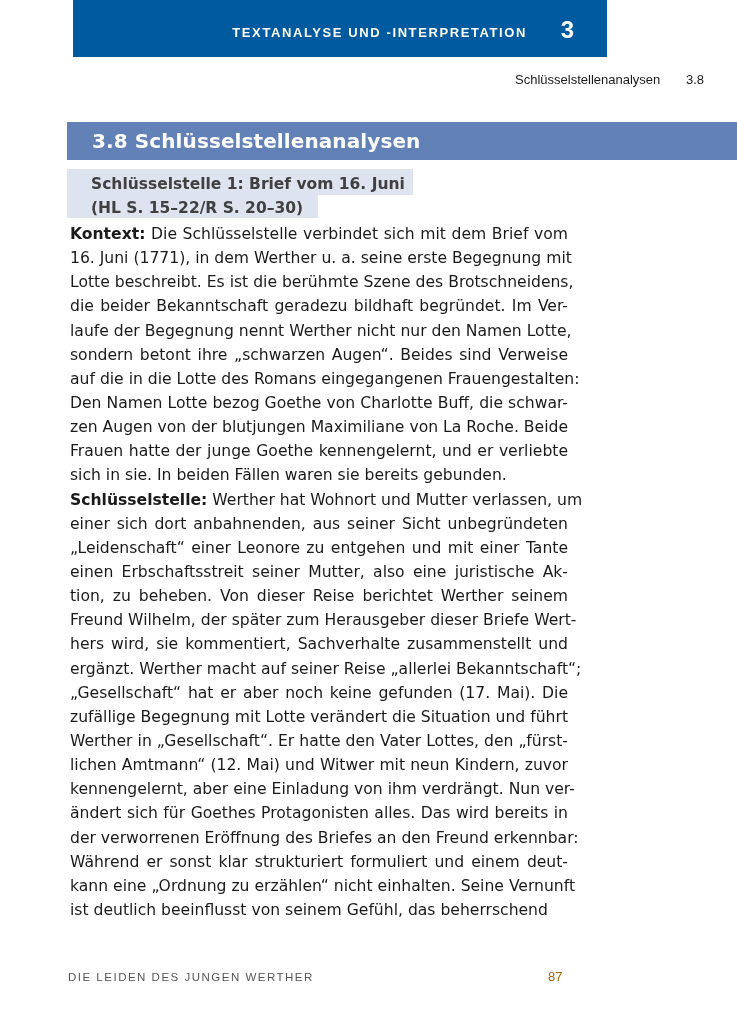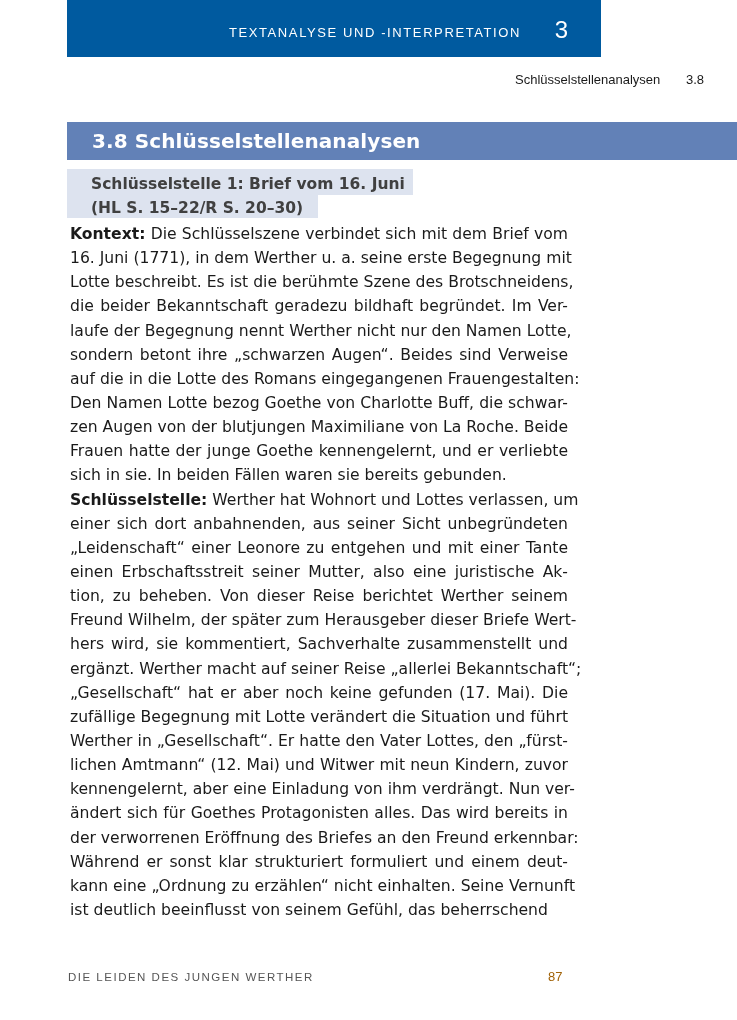--- a/index.html
+++ b/index.html
@@ -1,18 +1,18 @@
 <!DOCTYPE html>
 <html><head>
 <meta charset="utf-8">
 <style>
   html, body { margin: 0; padding: 0; background: #ffffff; }
   body { width: 737px; height: 1020px; position: relative; overflow: hidden;
          font-family: "DejaVu Sans", "Liberation Sans", sans-serif; color: #1a1a1a; }
-  .top-band { position: absolute; left: 67px; top: 0; width: 534px; height: 57px; background: #005a9f; }
+  .top-band { position: absolute; left: 73px; top: 0; width: 534px; height: 57px; background: #005a9f; font-weight: bold; }
   .top-band .chapter-title { position: absolute; right: 80px; top: 25px; color: #ffffff;
          font-family: "Liberation Sans", sans-serif; font-size: 13px; letter-spacing: 1.6px; }
   .top-band .chapter-num { position: absolute; right: 33px; top: 16px; color: #ffffff;
          font-family: "Liberation Sans", sans-serif; font-size: 24px; }
   .running-head { position: absolute; top: 72px; right: 33px; font-family: "Liberation Sans", sans-serif;
          font-size: 13px; color: #1a1a1a; }
   .running-head .rh-title { margin-right: 22px; }
   .section-bar { position: absolute; left: 67px; top: 122px; width: 670px; height: 38px; background: #6281b7; }
   .section-bar span { position: absolute; left: 25px; top: 7px; color: #ffffff; font-size: 20px; font-weight: bold;
          font-family: "DejaVu Sans", sans-serif; letter-spacing: 0.1px; }
@@ -48,32 +48,32 @@
 </div>
 
 <div class="subhead-1"></div>
 <div class="subhead-2"></div>
 <div class="subhead-text">
   <div>Schlüsselstelle 1: Brief vom 16. Juni</div>
   <div>(HL S. 15–22/R S. 20–30)</div>
 </div>
 
 <div class="body-text" id="body-text">
-    <span class="line"><b>Kontext:</b><span> Die Schlüsselszene verbindet sich mit dem Brief vom</span></span>
+    <span class="line"><b>Kontext:</b><span> Die Schlüsselstelle verbindet sich mit dem Brief vom</span></span>
     <span class="line"><span>16. Juni (1771), in dem Werther u. a. seine erste Begegnung mit</span></span>
     <span class="line"><span>Lotte beschreibt. Es ist die berühmte Szene des Brotschneidens,</span></span>
     <span class="line"><span>die beider Bekanntschaft geradezu bildhaft begründet. Im Ver-</span></span>
     <span class="line"><span>laufe der Begegnung nennt Werther nicht nur den Namen Lotte,</span></span>
     <span class="line"><span>sondern betont ihre „schwarzen Augen“. Beides sind Verweise</span></span>
     <span class="line"><span>auf die in die Lotte des Romans eingegangenen Frauengestalten:</span></span>
     <span class="line"><span>Den Namen Lotte bezog Goethe von Charlotte Buff, die schwar-</span></span>
     <span class="line"><span>zen Augen von der blutjungen Maximiliane von La Roche. Beide</span></span>
     <span class="line"><span>Frauen hatte der junge Goethe kennengelernt, und er verliebte</span></span>
     <span class="line last"><span>sich in sie. In beiden Fällen waren sie bereits gebunden.</span></span>
-    <span class="line"><b>Schlüsselstelle:</b><span> Werther hat Wohnort und Lottes verlassen, um</span></span>
+    <span class="line"><b>Schlüsselstelle:</b><span> Werther hat Wohnort und Mutter verlassen, um</span></span>
     <span class="line"><span>einer sich dort anbahnenden, aus seiner Sicht unbegründeten</span></span>
     <span class="line"><span>„Leidenschaft“ einer Leonore zu entgehen und mit einer Tante</span></span>
     <span class="line"><span>einen Erbschaftsstreit seiner Mutter, also eine juristische Ak-</span></span>
     <span class="line"><span>tion, zu beheben. Von dieser Reise berichtet Werther seinem</span></span>
     <span class="line"><span>Freund Wilhelm, der später zum Herausgeber dieser Briefe Wert-</span></span>
     <span class="line"><span>hers wird, sie kommentiert, Sachverhalte zusammenstellt und</span></span>
     <span class="line"><span>ergänzt. Werther macht auf seiner Reise „allerlei Bekanntschaft“;</span></span>
     <span class="line"><span>„Gesellschaft“ hat er aber noch keine gefunden (17. Mai). Die</span></span>
     <span class="line"><span>zufällige Begegnung mit Lotte verändert die Situation und führt</span></span>
     <span class="line"><span>Werther in „Gesellschaft“. Er hatte den Vater Lottes, den „fürst-</span></span>

